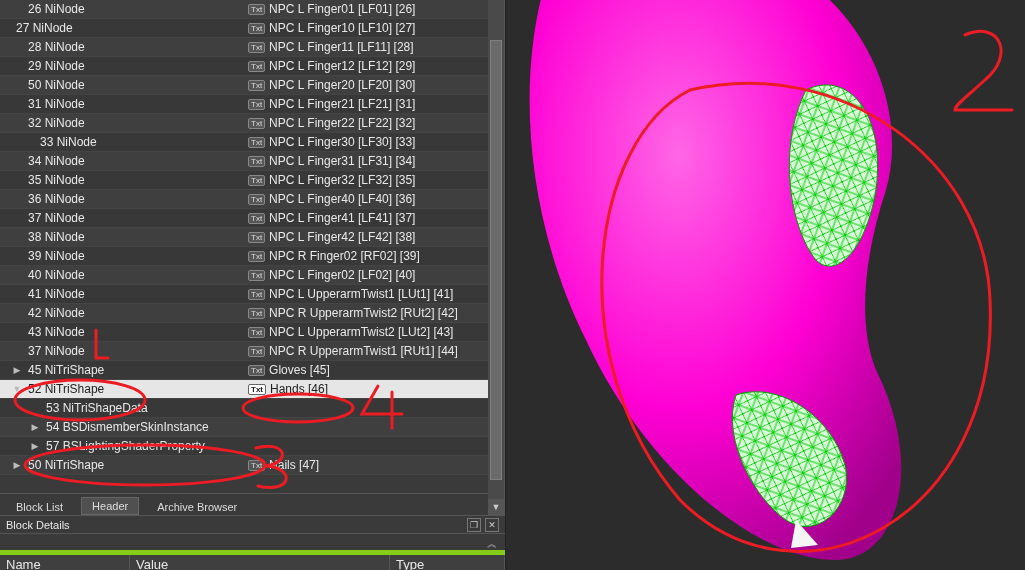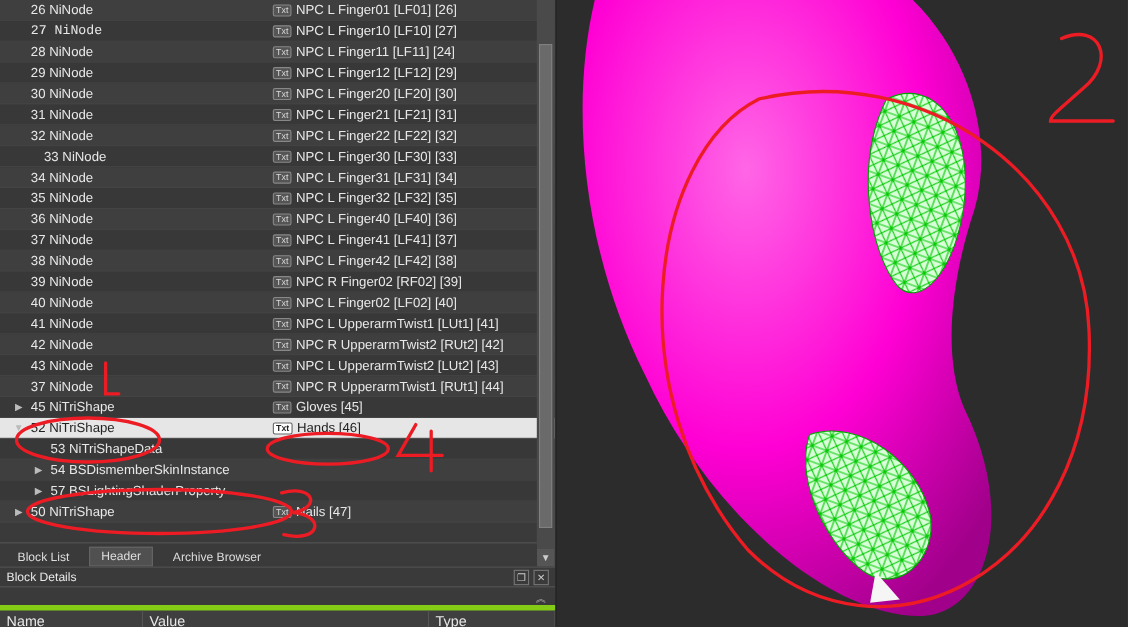--- a/index.html
+++ b/index.html
@@ -209,52 +209,52 @@
           <span class="idx-name" style="padding-left: 28px;">
             <span>26 NiNode</span>
           </span>
           <span class="value-col">
             <span class="txt-badge">Txt</span>
             <span>NPC L Finger01 [LF01] [26]</span>
           </span>
         </div>
         <div class="tree-row odd">
           <span class="expando" style="position: absolute; left: 12px;"></span>
-          <span class="idx-name" style="padding-left: 28px; font-family: Liberation Mono, monospace;">
+          <span class="idx-name" style="padding-left: 16px;">
             <span>27 NiNode</span>
           </span>
           <span class="value-col">
             <span class="txt-badge">Txt</span>
             <span>NPC L Finger10 [LF10] [27]</span>
           </span>
         </div>
         <div class="tree-row even">
           <span class="expando" style="position: absolute; left: 12px;"></span>
           <span class="idx-name" style="padding-left: 28px;">
             <span>28 NiNode</span>
           </span>
           <span class="value-col">
             <span class="txt-badge">Txt</span>
-            <span>NPC L Finger11 [LF11] [24]</span>
+            <span>NPC L Finger11 [LF11] [28]</span>
           </span>
         </div>
         <div class="tree-row odd">
           <span class="expando" style="position: absolute; left: 12px;"></span>
           <span class="idx-name" style="padding-left: 28px;">
             <span>29 NiNode</span>
           </span>
           <span class="value-col">
             <span class="txt-badge">Txt</span>
             <span>NPC L Finger12 [LF12] [29]</span>
           </span>
         </div>
         <div class="tree-row even">
           <span class="expando" style="position: absolute; left: 12px;"></span>
           <span class="idx-name" style="padding-left: 28px;">
-            <span>30 NiNode</span>
+            <span>50 NiNode</span>
           </span>
           <span class="value-col">
             <span class="txt-badge">Txt</span>
             <span>NPC L Finger20 [LF20] [30]</span>
           </span>
         </div>
         <div class="tree-row odd">
           <span class="expando" style="position: absolute; left: 12px;"></span>
           <span class="idx-name" style="padding-left: 28px;">
             <span>31 NiNode</span>

